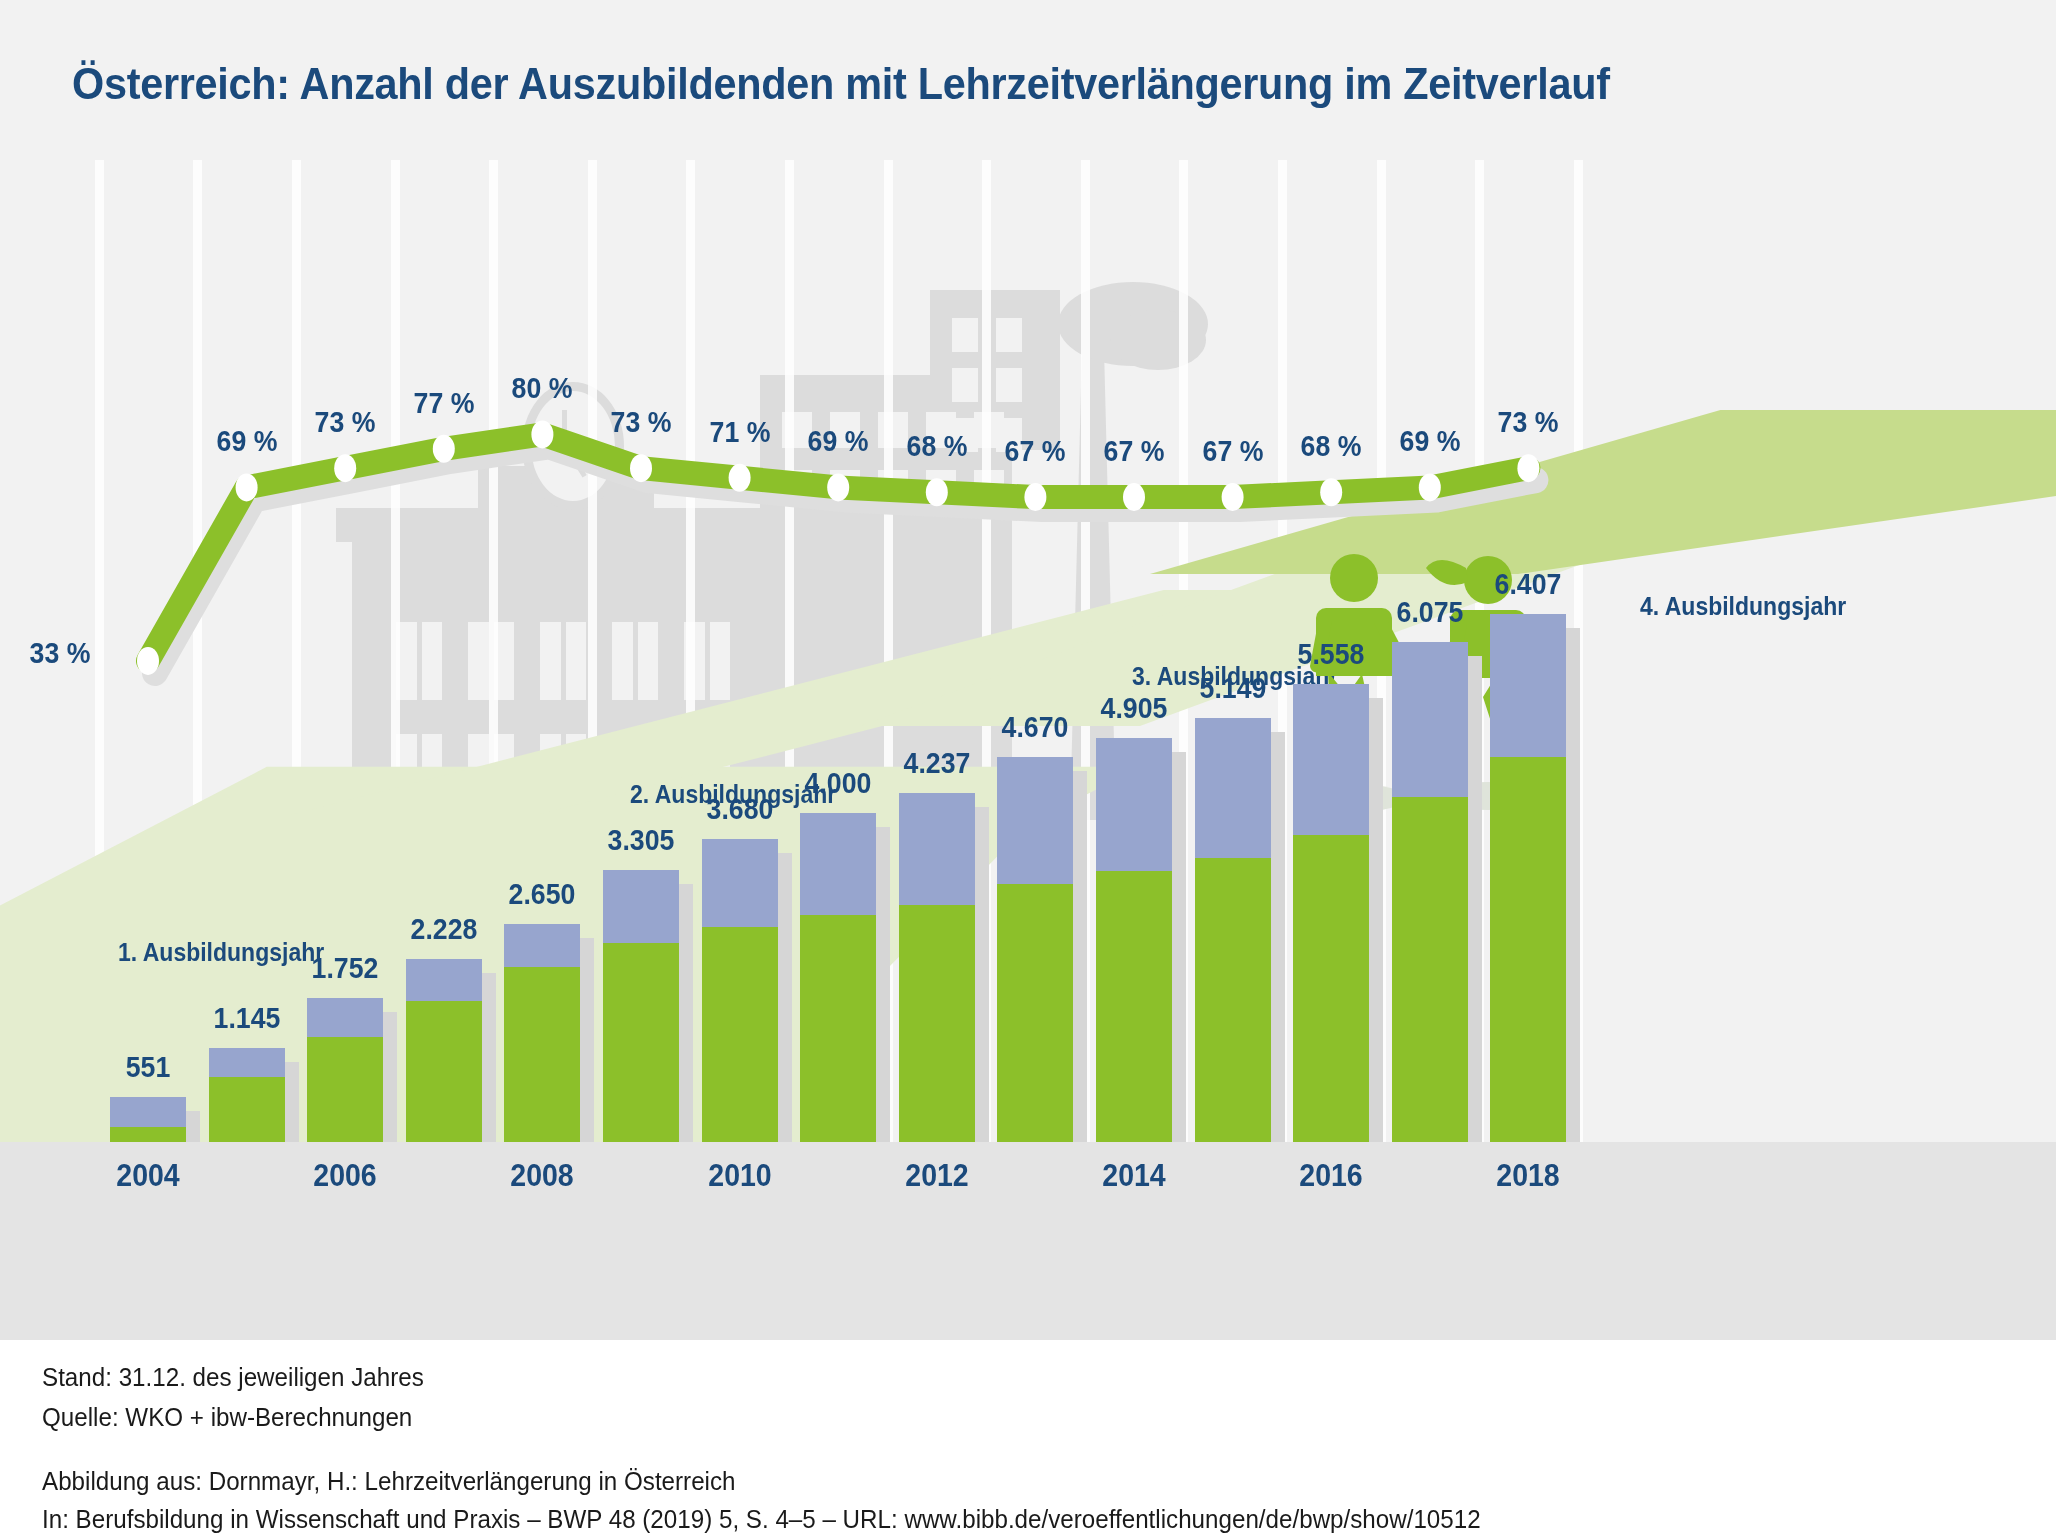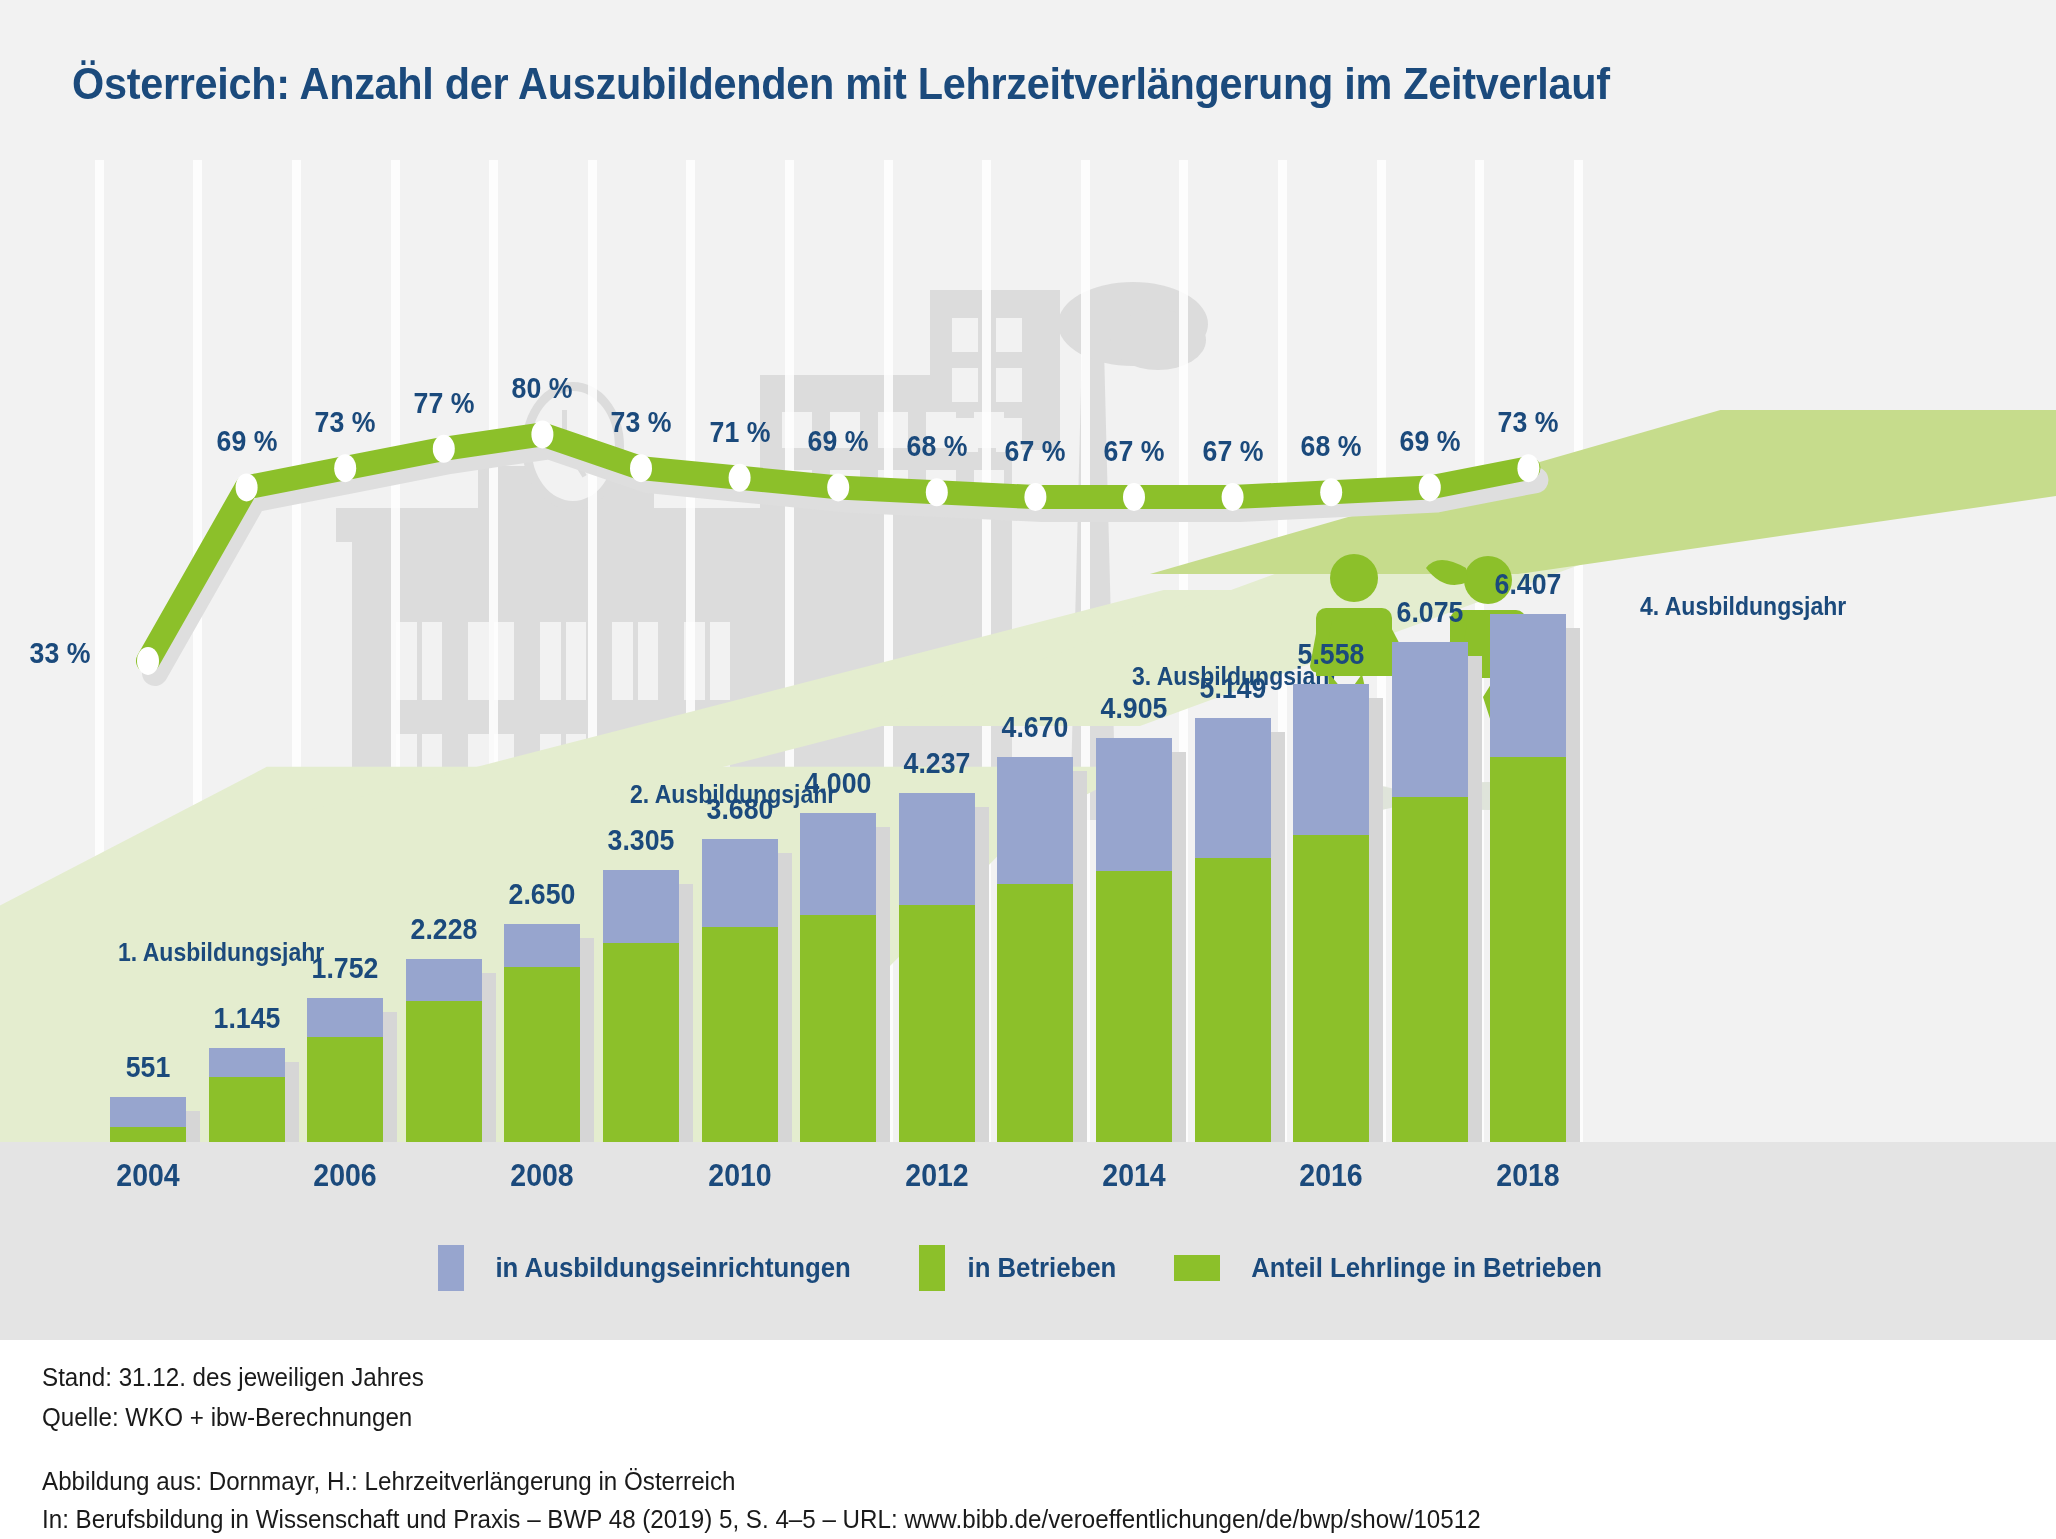--- a/index.html
+++ b/index.html
@@ -348,34 +348,20 @@
       <div class="xlab" style="left: 48px;">2004</div>
       <div class="xlab" style="left: 245.2px;">2006</div>
       <div class="xlab" style="left: 442.4px;">2008</div>
       <div class="xlab" style="left: 639.6px;">2010</div>
       <div class="xlab" style="left: 836.8px;">2012</div>
       <div class="xlab" style="left: 1034px;">2014</div>
       <div class="xlab" style="left: 1231.2px;">2016</div>
       <div class="xlab" style="left: 1428.4px;">2018</div>
     </div>
 
-  <div id="legend">
-      <div class="lgitem">
-        <span class="lgsw" style="background: rgb(151, 165, 206); width: 26px; height: 46px;"></span>
-        <span class="lgtx">in Ausbildungseinrichtungen</span>
-      </div>
-      <div class="lgitem">
-        <span class="lgsw" style="background: rgb(140, 192, 42); width: 26px; height: 46px;"></span>
-        <span class="lgtx">in Betrieben</span>
-      </div>
-      <div class="lgitem">
-        <span class="lgsw" style="background: rgb(140, 192, 42); width: 46px; height: 26px;"></span>
-        <span class="lgtx">Anteil Lehrlinge in Betrieben</span>
-      </div>
-    </div>
 </div>
 
 <div id="footer">
   <div class="ftline" style="top:22px;">Stand: 31.12. des jeweiligen Jahres</div>
   <div class="ftline" style="top:62px;">Quelle: WKO + ibw-Berechnungen</div>
   <div class="ftline" style="top:126px;">Abbildung aus: Dornmayr, H.: Lehrzeitverlängerung in Österreich</div>
   <div class="ftline" style="top:164px;">In: Berufsbildung in Wissenschaft und Praxis – BWP 48 (2019) 5, S. 4–5 – URL: www.bibb.de/veroeffentlichungen/de/bwp/show/10512</div>
 </div>
 
 </body></html>

